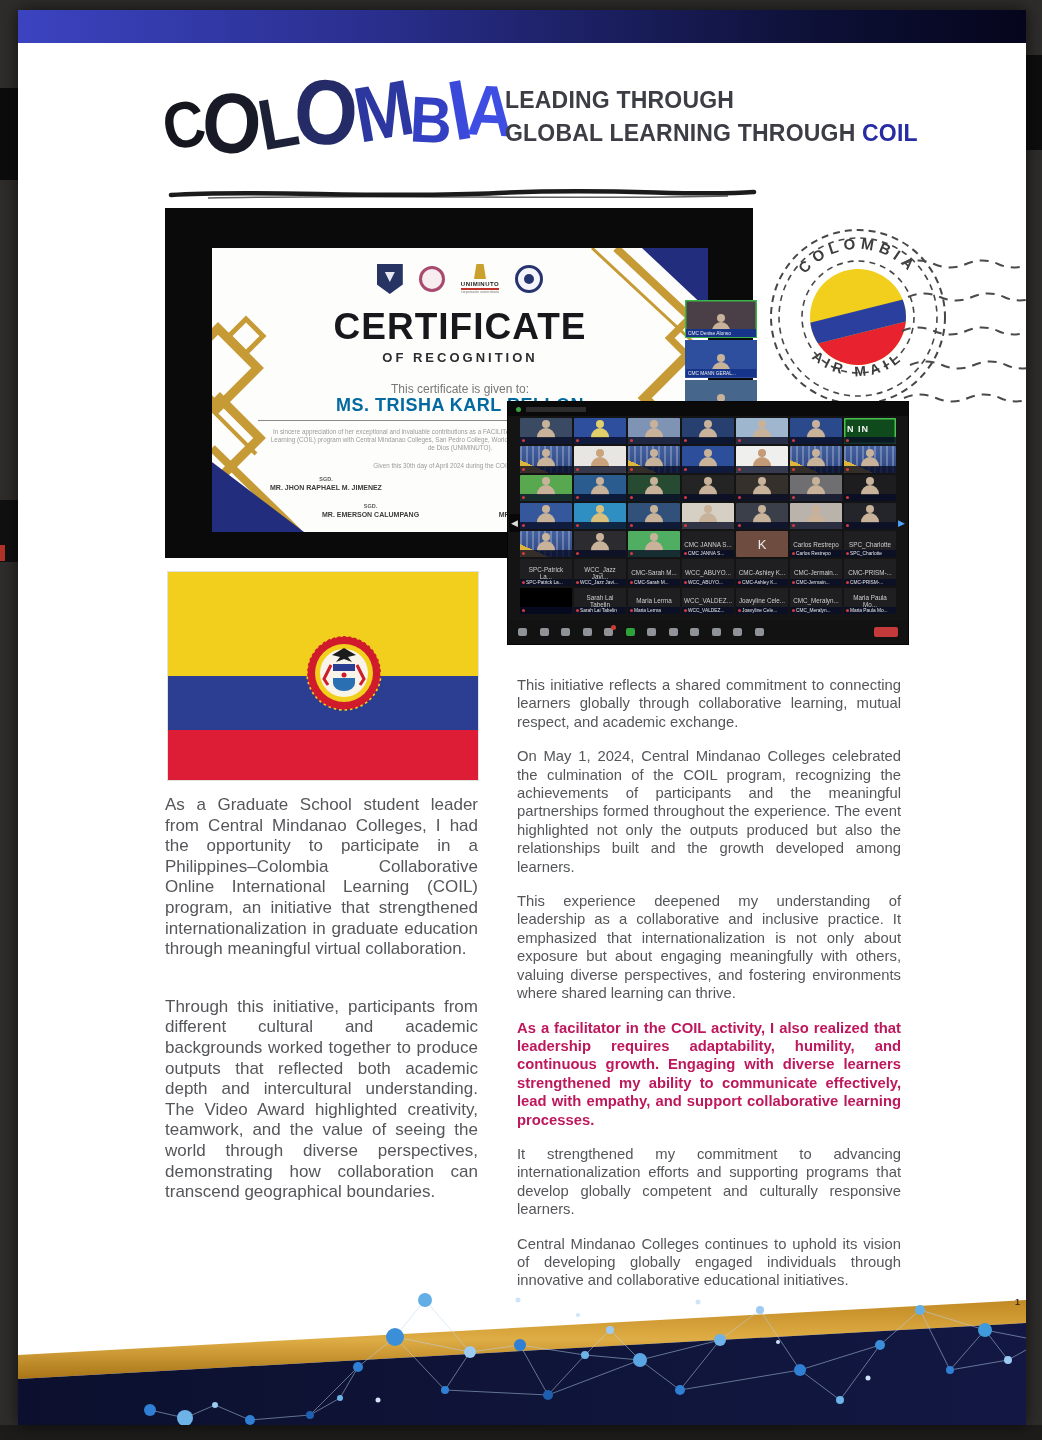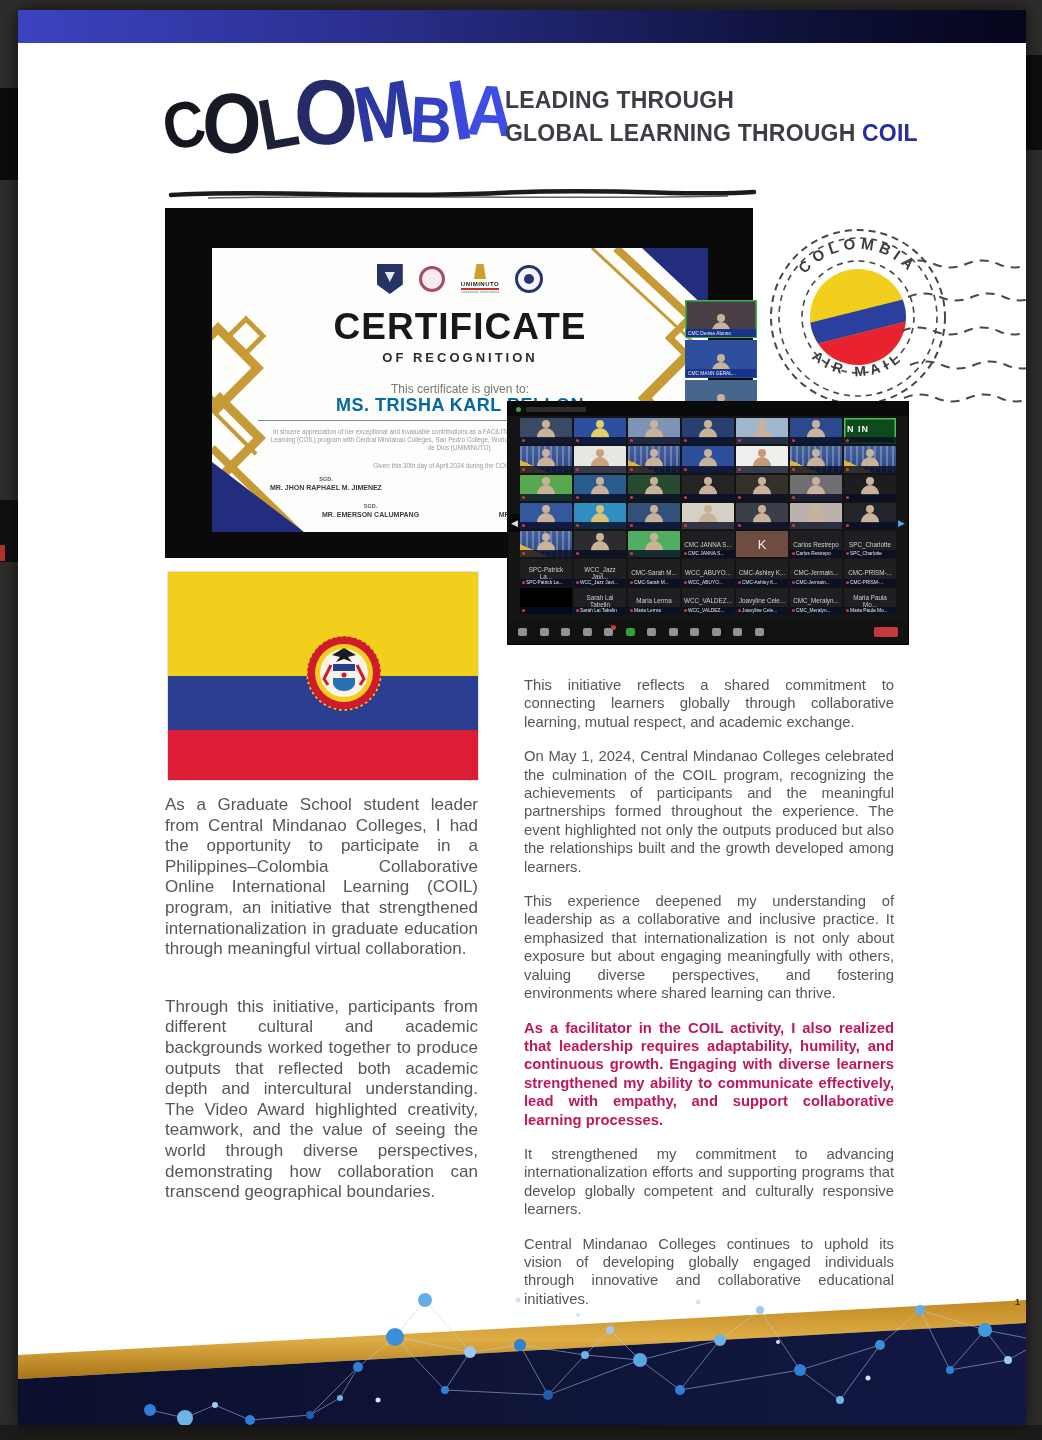--- a/index.html
+++ b/index.html
@@ -91,21 +91,21 @@
 .flag{left:150px;top:562px;width:310px;height:208px;box-shadow:0 0 0 1px #e2e2e2}
 .flag .y{position:absolute;left:0;top:0;right:0;height:50%;background:#f2cf1d}
 .flag .b{position:absolute;left:0;top:50%;right:0;height:26%;background:#2b3e92}
 .flag .r{position:absolute;left:0;top:76%;right:0;height:24%;background:#dd1c35}
 .emblem{position:absolute;left:137px;top:62px;width:78px;height:78px}
 
 
 .colL{left:147px;top:785px;width:313px;font-size:17px;line-height:20.6px;color:#55565a;text-align:justify}
 .colL p+p{margin-top:37px}
 .colR{left:490px;top:666px;width:402px;font-size:14.8px;line-height:18.4px;color:#55565a;text-align:justify}
-.colR p{margin:0 16px 16px}
+.colR p{margin:0 9px 16px}
 .colR p.bold{font-weight:700;color:#be185d}
 
 
 .footer{left:0;top:1270px;width:1008px;height:145px}
 .pagenum{left:997px;top:1287px;font-size:9px;font-weight:700;color:#4a2f0b}
 </style>
 </head>
 <body>
 
 <div class="abs strip-left-a"></div>

